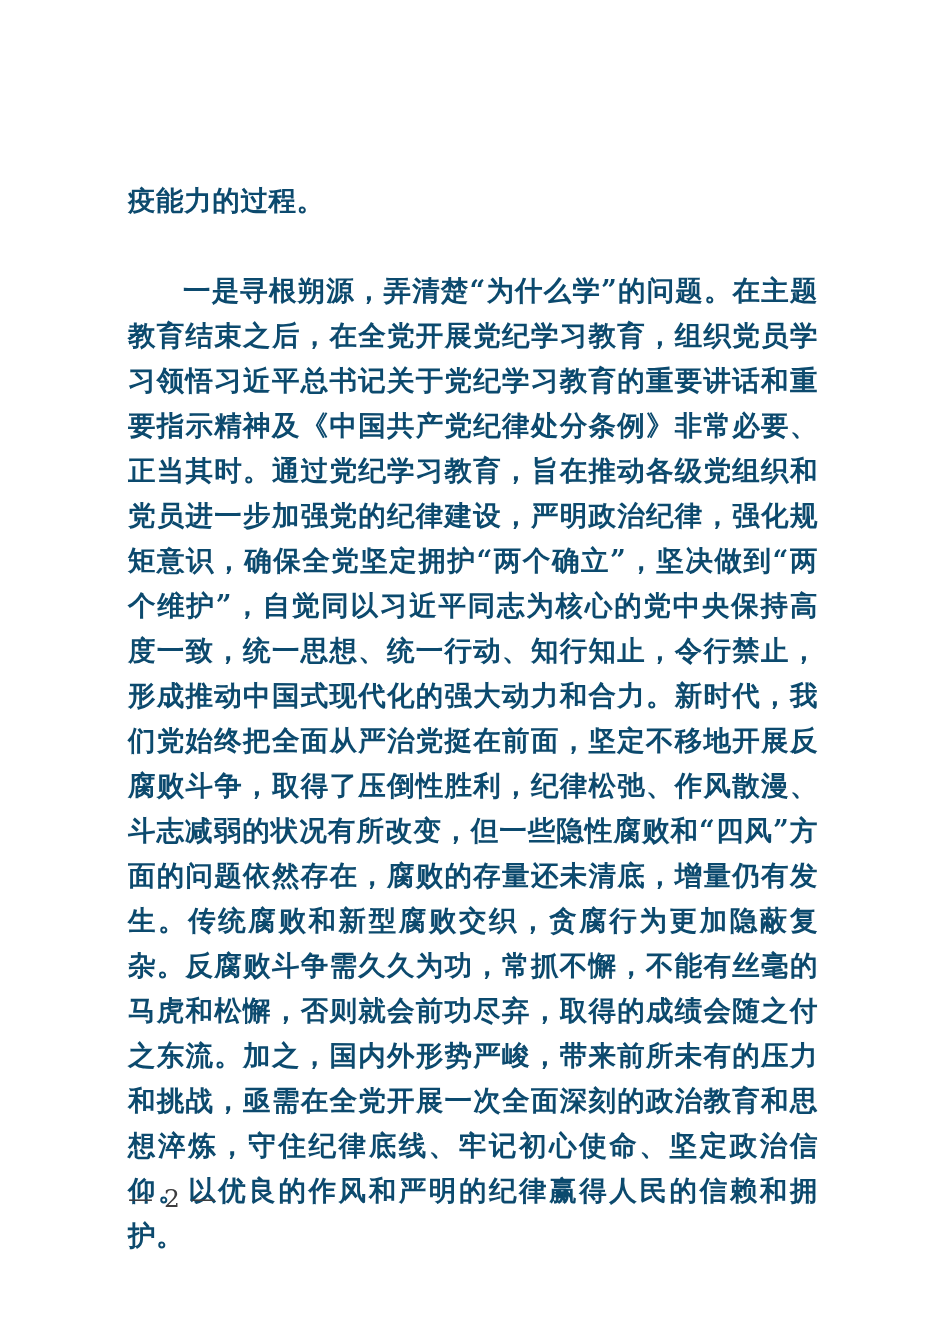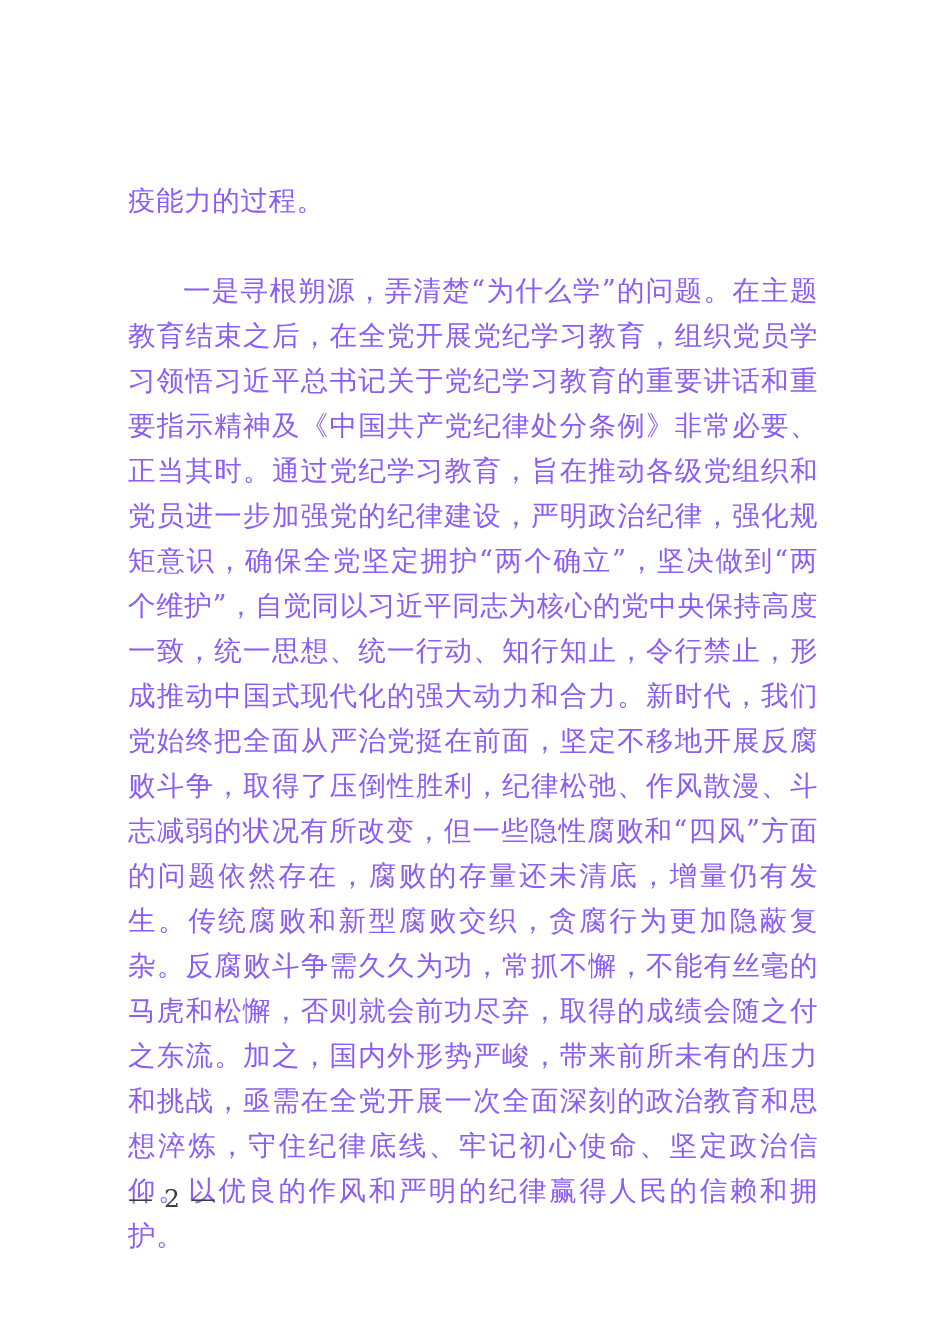--- a/index.html
+++ b/index.html
@@ -22,28 +22,28 @@
   
   .body-block {
     position: absolute;
     left: 128px;
     top: 178px;
     width: 690px;
   }
 
   .para {
     margin: 0;
-    color: #8b5cf6;
+    color: #0c4a6e;
     font-size: 27.5px;
     line-height: 45px;
     text-align: justify;
     text-align-last: left;
     text-justify: inter-character;
     letter-spacing: 0.6px;
-    font-weight: 400;
+    font-weight: 700;
     word-break: break-all;
     -webkit-font-smoothing: antialiased;
   }
 
   .para.continued {
     text-indent: 0;
   }
 
   .para.indent {
     text-indent: 2em;

